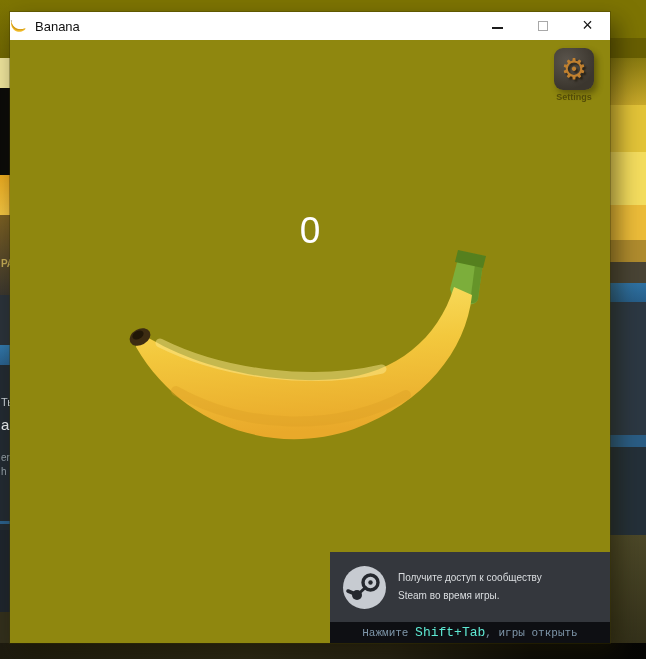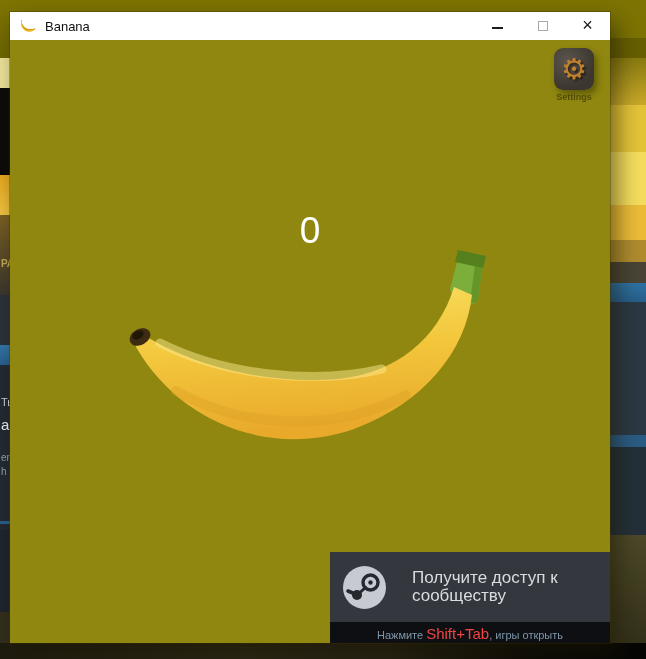--- a/index.html
+++ b/index.html
@@ -19,21 +19,21 @@
     position:absolute;left:0;top:643px;width:646px;height:16px;
     background:linear-gradient(90deg,#1e1b0f 0%,#2c2816 38%,#262214 60%,#0c0b07 82%,#060604 100%);
   }
   
   .window{
     position:absolute;left:10px;top:12px;width:600px;height:631px;z-index:2;
     box-shadow:0 0 0 1px rgba(60,55,0,.35), 7px 10px 22px rgba(25,22,0,.55);
   }
   .titlebar{
     height:28px;background:#ffffff;display:flex;align-items:center;
-    padding-left:10px;box-sizing:border-box;
+    box-sizing:border-box;
   }
   .titlebar .ticon{width:18px;height:16px;margin-right:7px;flex:none;display:flex;}
   .title-text{font-size:13px;color:#101010;flex:1;}
   .controls{display:flex;height:100%;}
   .ctrl{width:45px;height:100%;display:flex;align-items:center;justify-content:center;cursor:default;}
   .glyph-min{width:11px;height:0;border-top:2px solid #1c1c1c;margin-top:3px;}
   .glyph-max{width:10px;height:10px;border:1.5px solid #a8a8a8;box-sizing:border-box;}
   .glyph-close{font-size:18px;font-weight:300;color:#141414;line-height:1;margin-top:-2px;}
   .client{
     position:absolute;left:0;top:28px;width:600px;height:603px;
@@ -68,27 +68,27 @@
   
   .toast{position:absolute;right:0;bottom:0;width:280px;height:91px;z-index:5;}
   .toast-body{
     height:70px;background:#34373d;display:flex;align-items:center;
     padding-left:13px;box-sizing:border-box;
   }
   .steam-logo{
     width:43px;height:43px;border-radius:50%;background:#c7cbd1;flex:none;
     display:flex;align-items:center;justify-content:center;
   }
-  .toast-text{margin-left:26px;font-size:17px;line-height:18px;color:#dadde0;}
+  .toast-text{margin-left:12px;font-size:10px;line-height:18px;color:#dadde0;}
   .toast-footer{
     height:21px;background:#0e0f13;display:flex;align-items:baseline;justify-content:center;
     font-size:11px;color:#7e96a9;padding-top:3px;box-sizing:border-box;
   }
-  .toast-footer span{white-space:pre;}
-  .toast-footer .hotkey{font-size:15px;color:#ef4444;}
+  .toast-footer span{white-space:pre;font-family:Liberation Mono, monospace;}
+  .toast-footer .hotkey{font-size:13px;color:#5eead4;}
 </style>
 </head>
 <body>
 
 <div class="desktop">
   <div class="dstrip left">
     <div class="dblock" style="top:0;height:58px;background:linear-gradient(#7e7503,#6f6602);"></div>
     <div class="dblock" style="top:58px;height:30px;background:#ece29b;"></div>
     <div class="dblock" style="top:88px;height:87px;background:#0b0b09;"></div>
     <div class="dblock" style="top:175px;height:40px;background:linear-gradient(#e7a81f,#f0c342);"></div>
@@ -190,20 +190,21 @@
           <svg width="43" height="43" viewBox="0 0 43 43">
             <circle cx="27.5" cy="16.5" r="7.5" fill="none" stroke="#25282e" stroke-width="3.4"></circle>
             <circle cx="27.5" cy="16.5" r="2.2" fill="#25282e"></circle>
             <circle cx="14" cy="29" r="5" fill="#25282e"></circle>
             <path d="M5 25 L14.5 29" stroke="#25282e" stroke-width="3.6" stroke-linecap="round"></path>
             <path d="M17.5 26 L22.5 21.5" stroke="#25282e" stroke-width="3" stroke-linecap="round"></path>
           </svg>
         </div>
         <div class="toast-text">
           <div>Получите доступ к сообществу</div>
+          <div>Steam во время игры.</div>
         </div>
       </div>
       <div class="toast-footer">
         <span>Нажмите </span>
         <span class="hotkey">Shift+Tab</span>
         <span>, игры открыть</span>
       </div>
     </div>
 
   </div>

